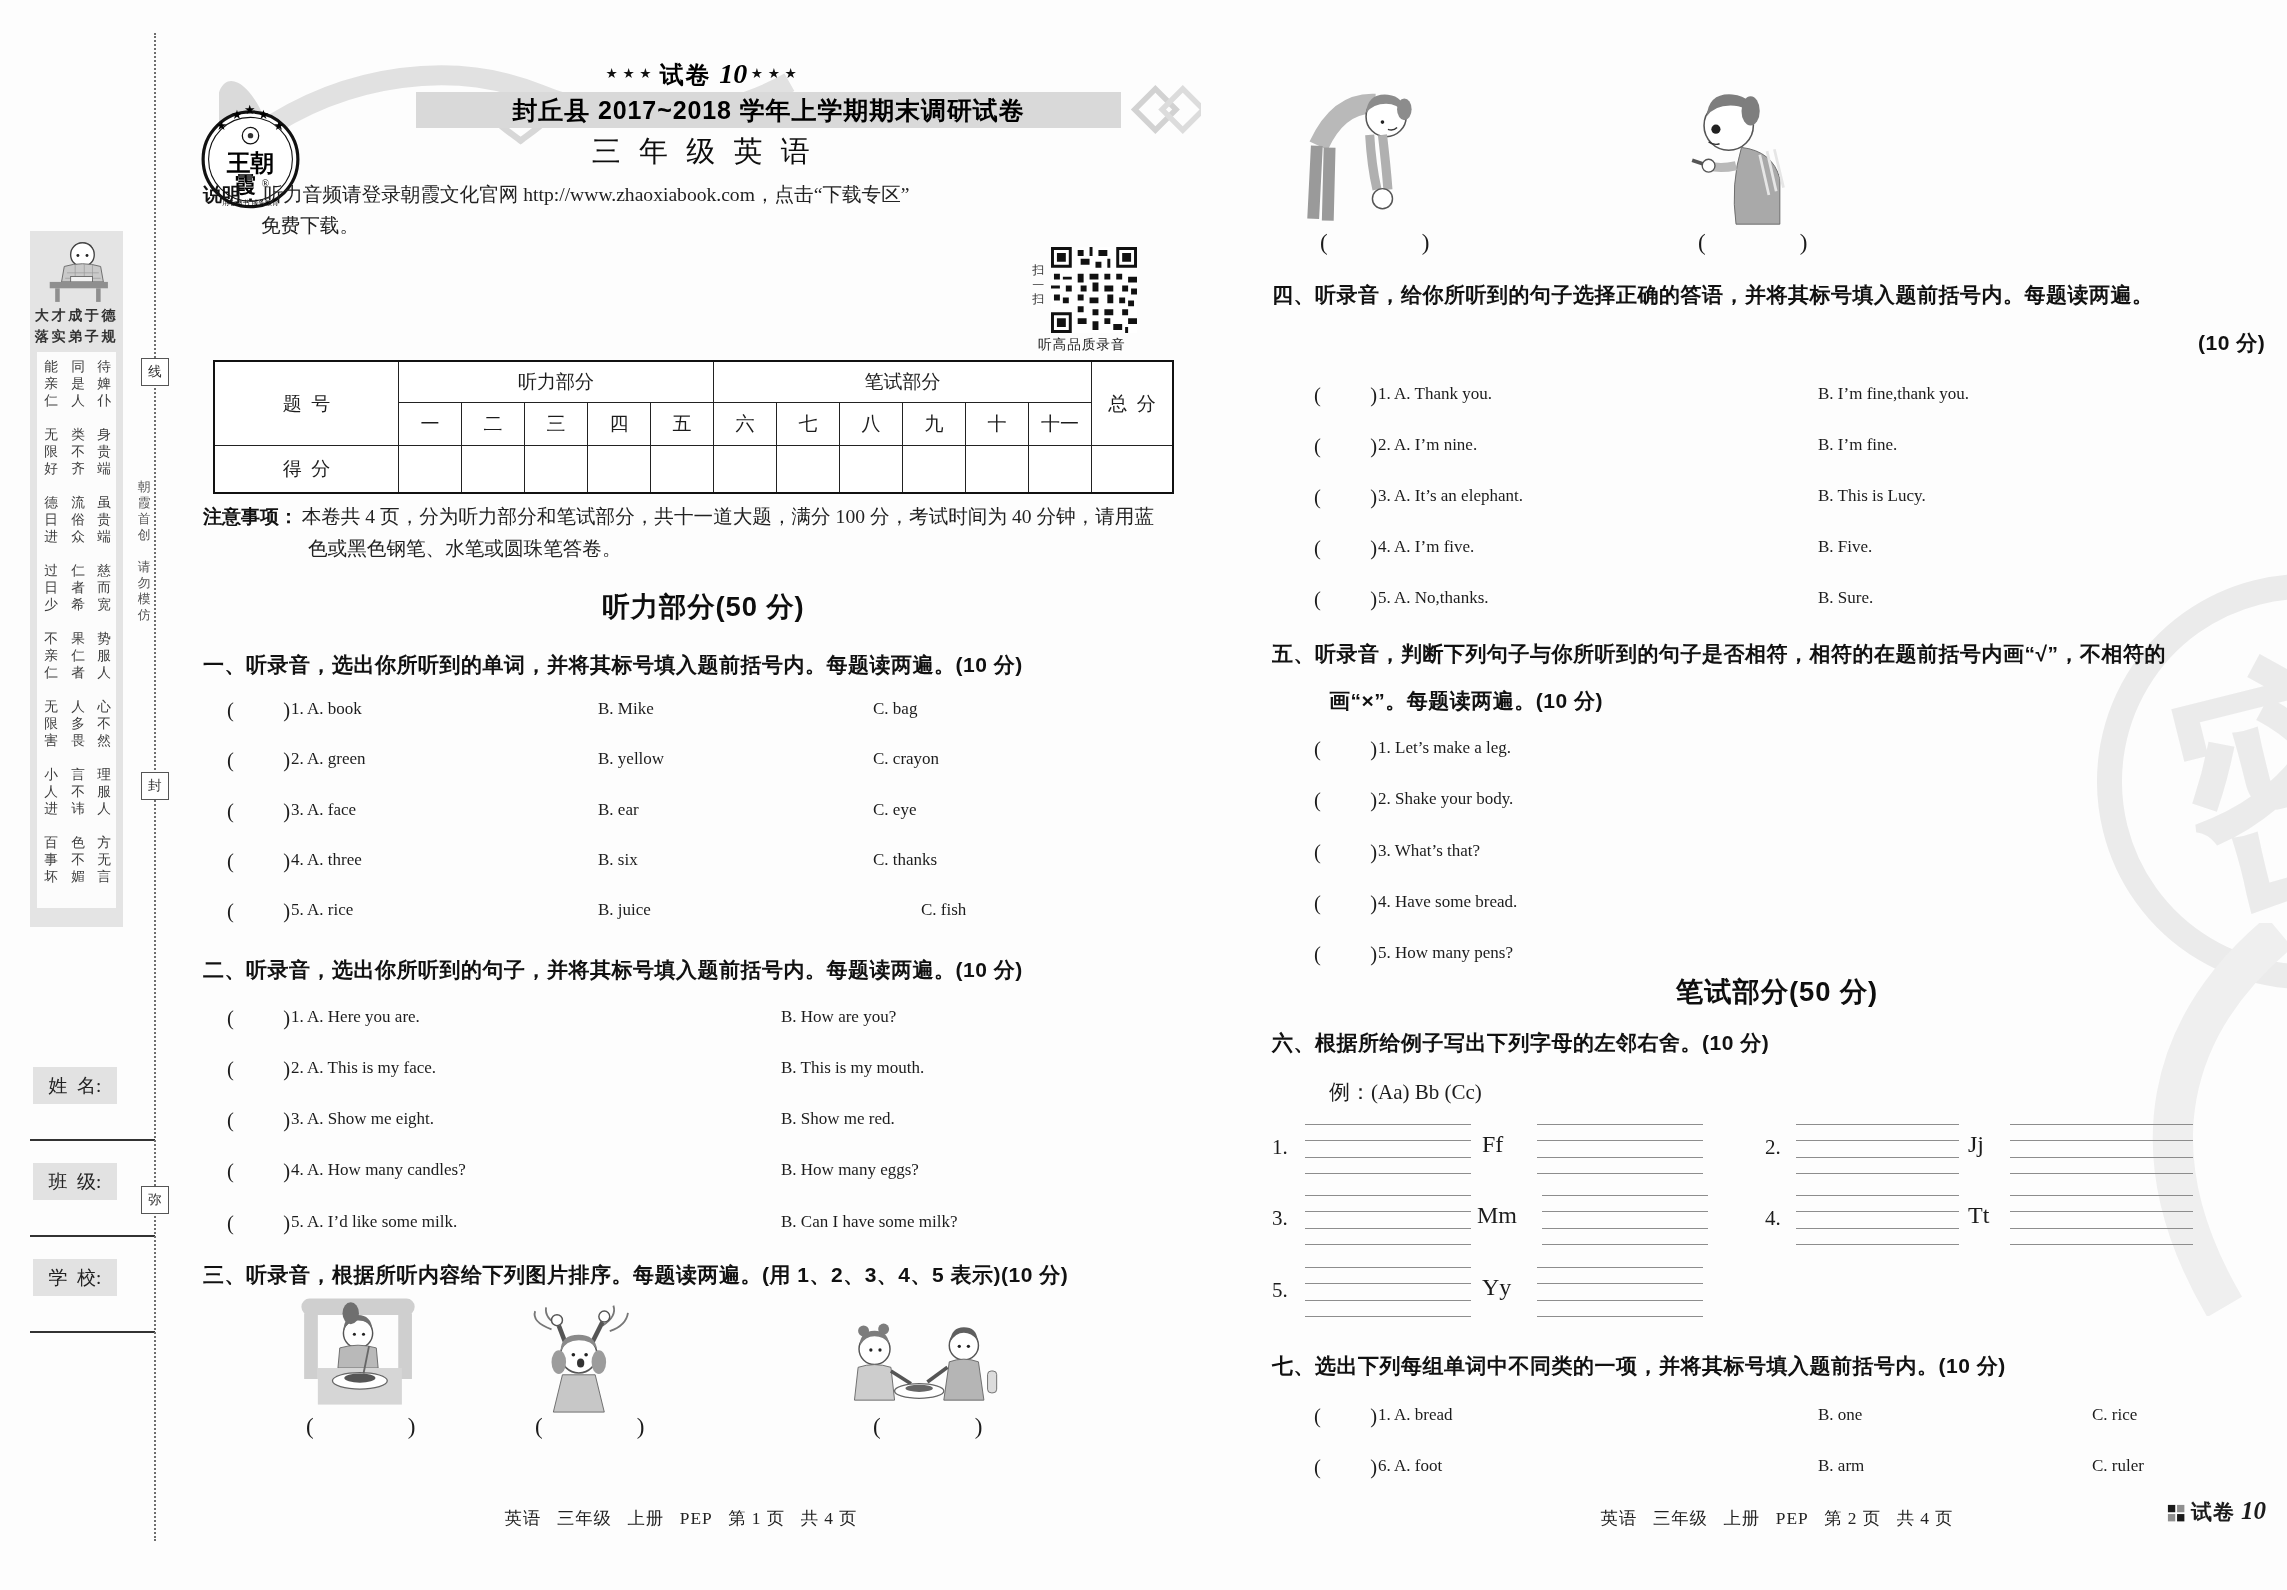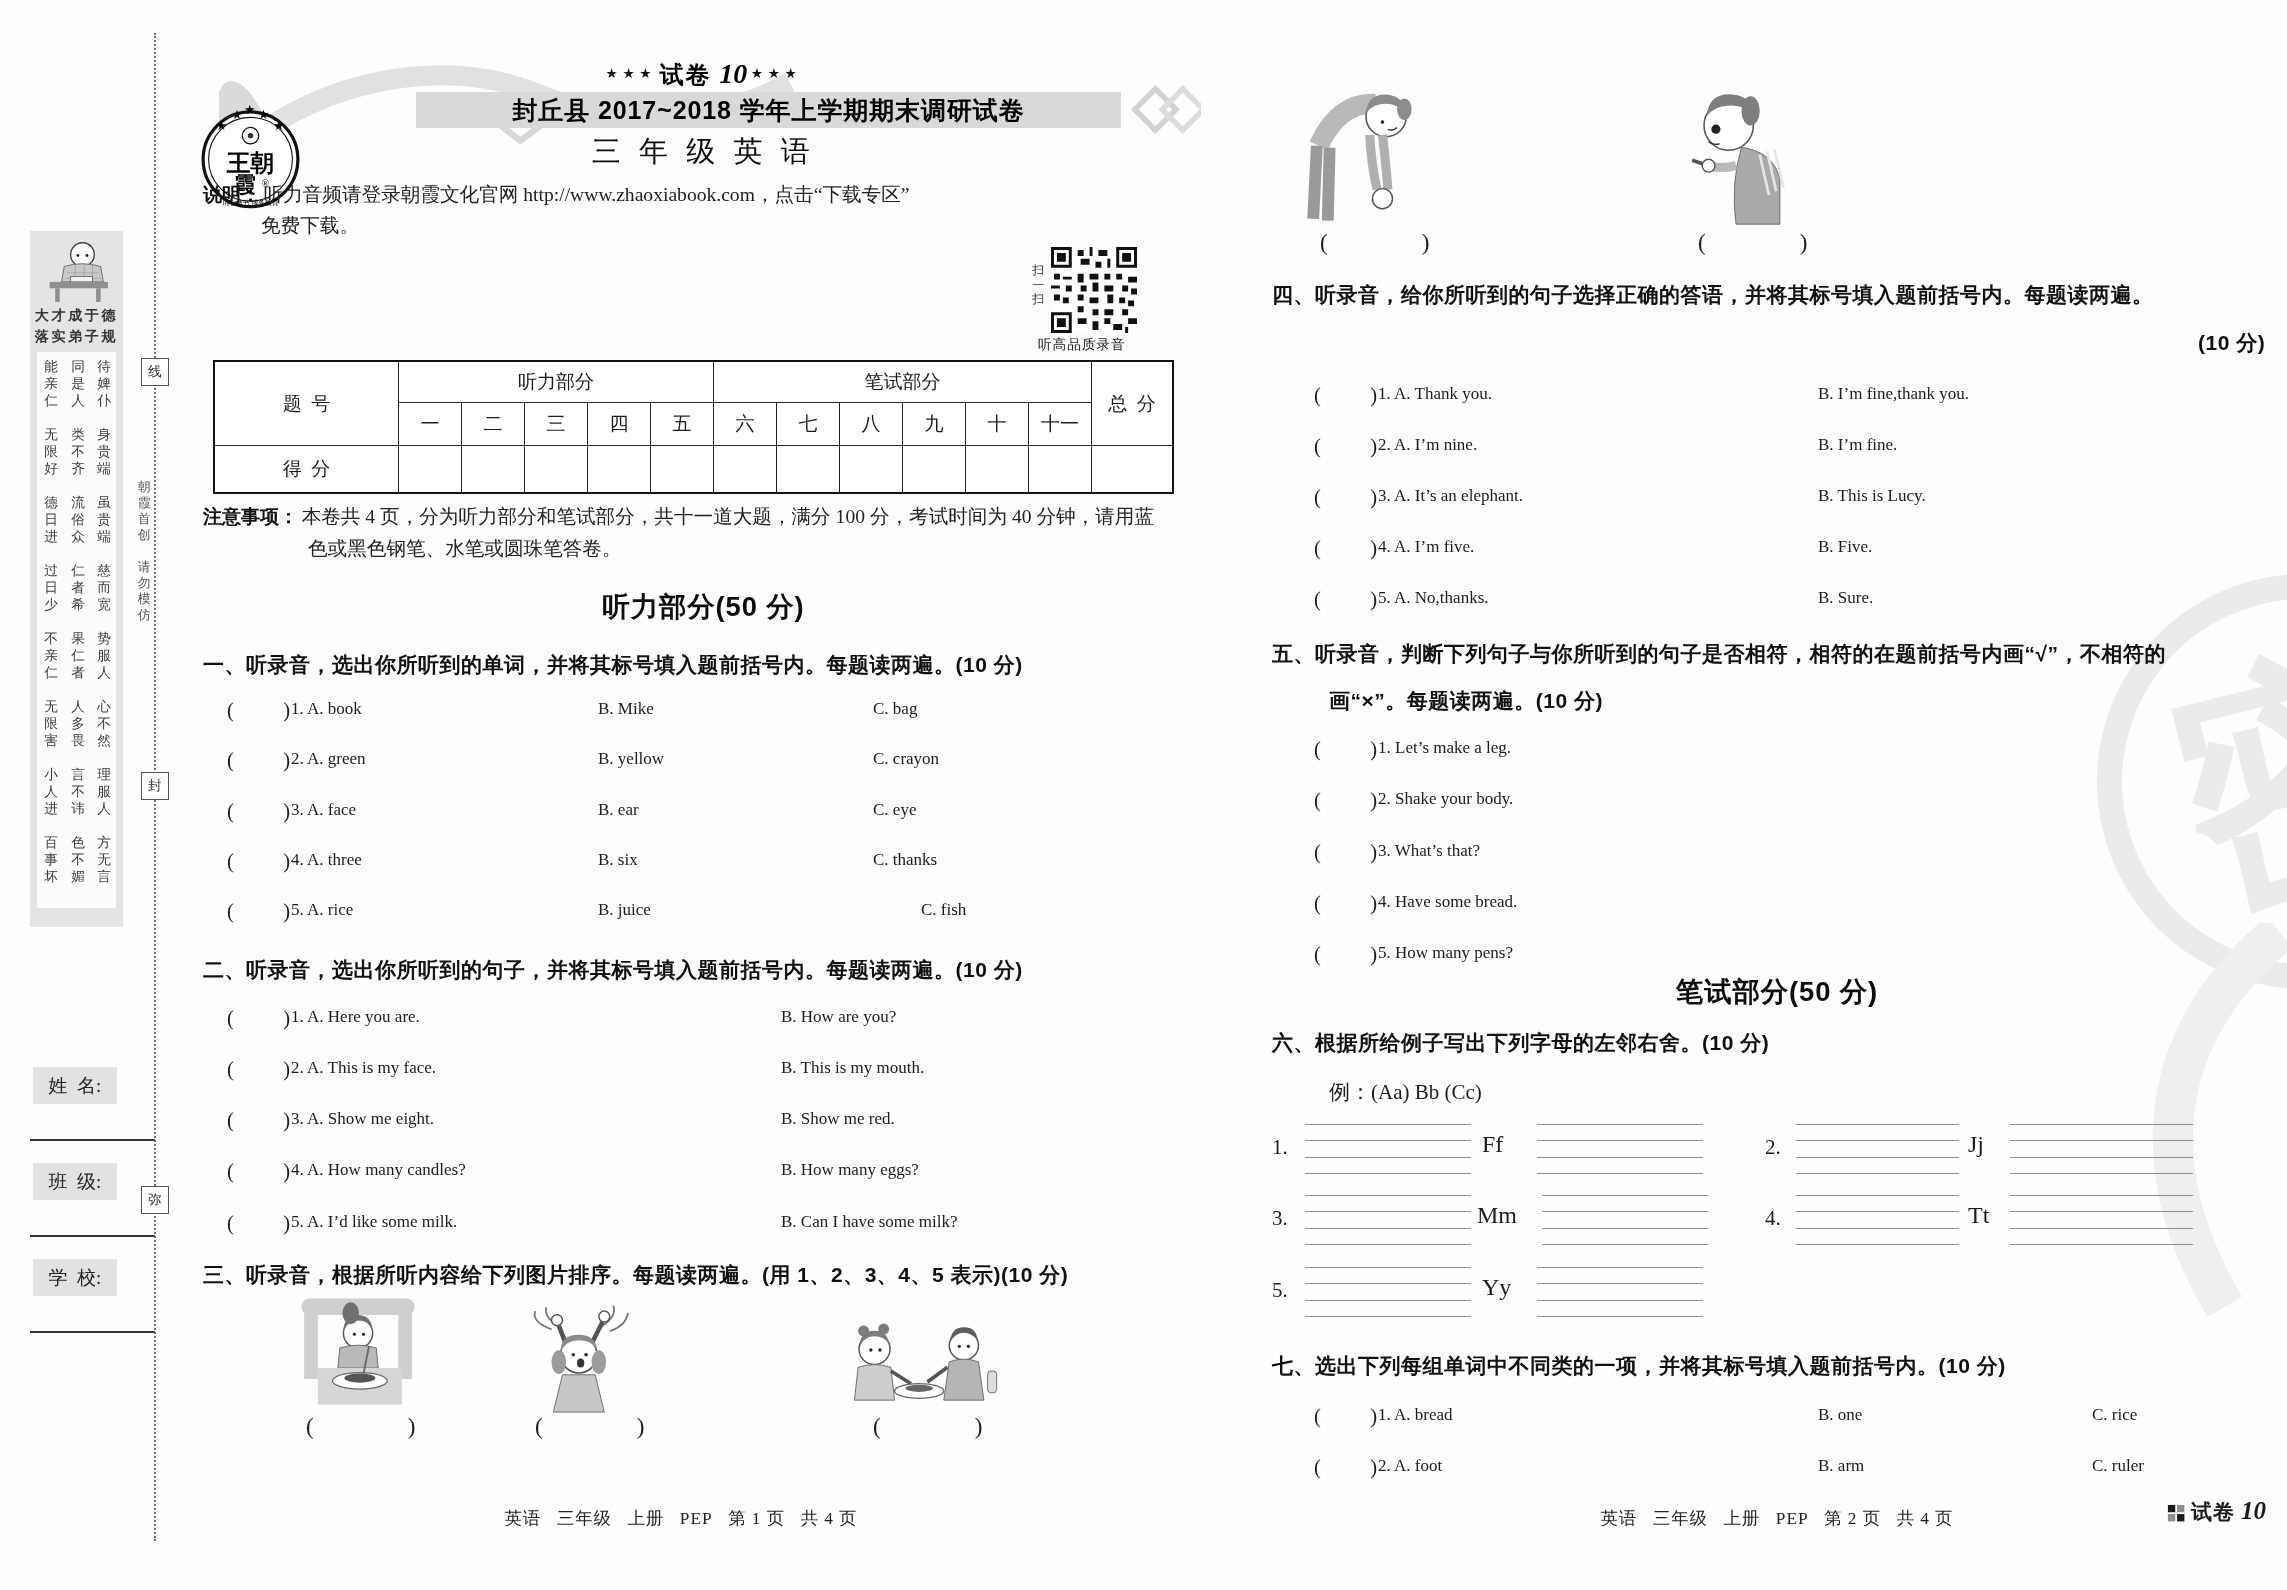--- a/index.html
+++ b/index.html
@@ -539,21 +539,21 @@
 <div class="abs head" style="left:1272px;top:1352px">七、选出下列每组单词中不同类的一项，并将其标号填入题前括号内。(10 分)</div>
 
 <div class="abs" style="left:0;top:1405px;width:100%;height:27.4px">
   <span class="abs paren" style="left:1314px">(&nbsp;&nbsp;&nbsp;&nbsp;&nbsp;&nbsp;&nbsp;&nbsp;)</span>
   <span class="abs opt" style="left:1378px">1. A. bread</span>
   <span class="abs opt" style="left:1818px">B. one</span>
   <span class="abs opt" style="left:2092px">C. rice</span>
 </div>
 <div class="abs" style="left:0;top:1456px;width:100%;height:27.4px">
   <span class="abs paren" style="left:1314px">(&nbsp;&nbsp;&nbsp;&nbsp;&nbsp;&nbsp;&nbsp;&nbsp;)</span>
-  <span class="abs opt" style="left:1378px">2. A. foot</span>
+  <span class="abs opt" style="left:1378px">6. A. foot</span>
   <span class="abs opt" style="left:1818px">B. arm</span>
   <span class="abs opt" style="left:2092px">C. ruler</span>
 </div>
 
 <div class="abs footer" style="left:1270px;top:1506px;width:1014px">英语&nbsp;&nbsp;&nbsp;三年级&nbsp;&nbsp;&nbsp;上册&nbsp;&nbsp;&nbsp;PEP&nbsp;&nbsp;&nbsp;第 2 页&nbsp;&nbsp;&nbsp;共 4 页</div>
 
 <svg class="abs" style="left:2167px;top:1504px" width="18.3" height="18.3" viewBox="0 0 20 20">
   <rect x="1" y="1" width="8" height="8" fill="#1a1a1a"></rect>
   <rect x="11" y="1" width="8" height="8" fill="#8f8f8f"></rect>
   <rect x="1" y="11" width="8" height="8" fill="#8f8f8f"></rect>

